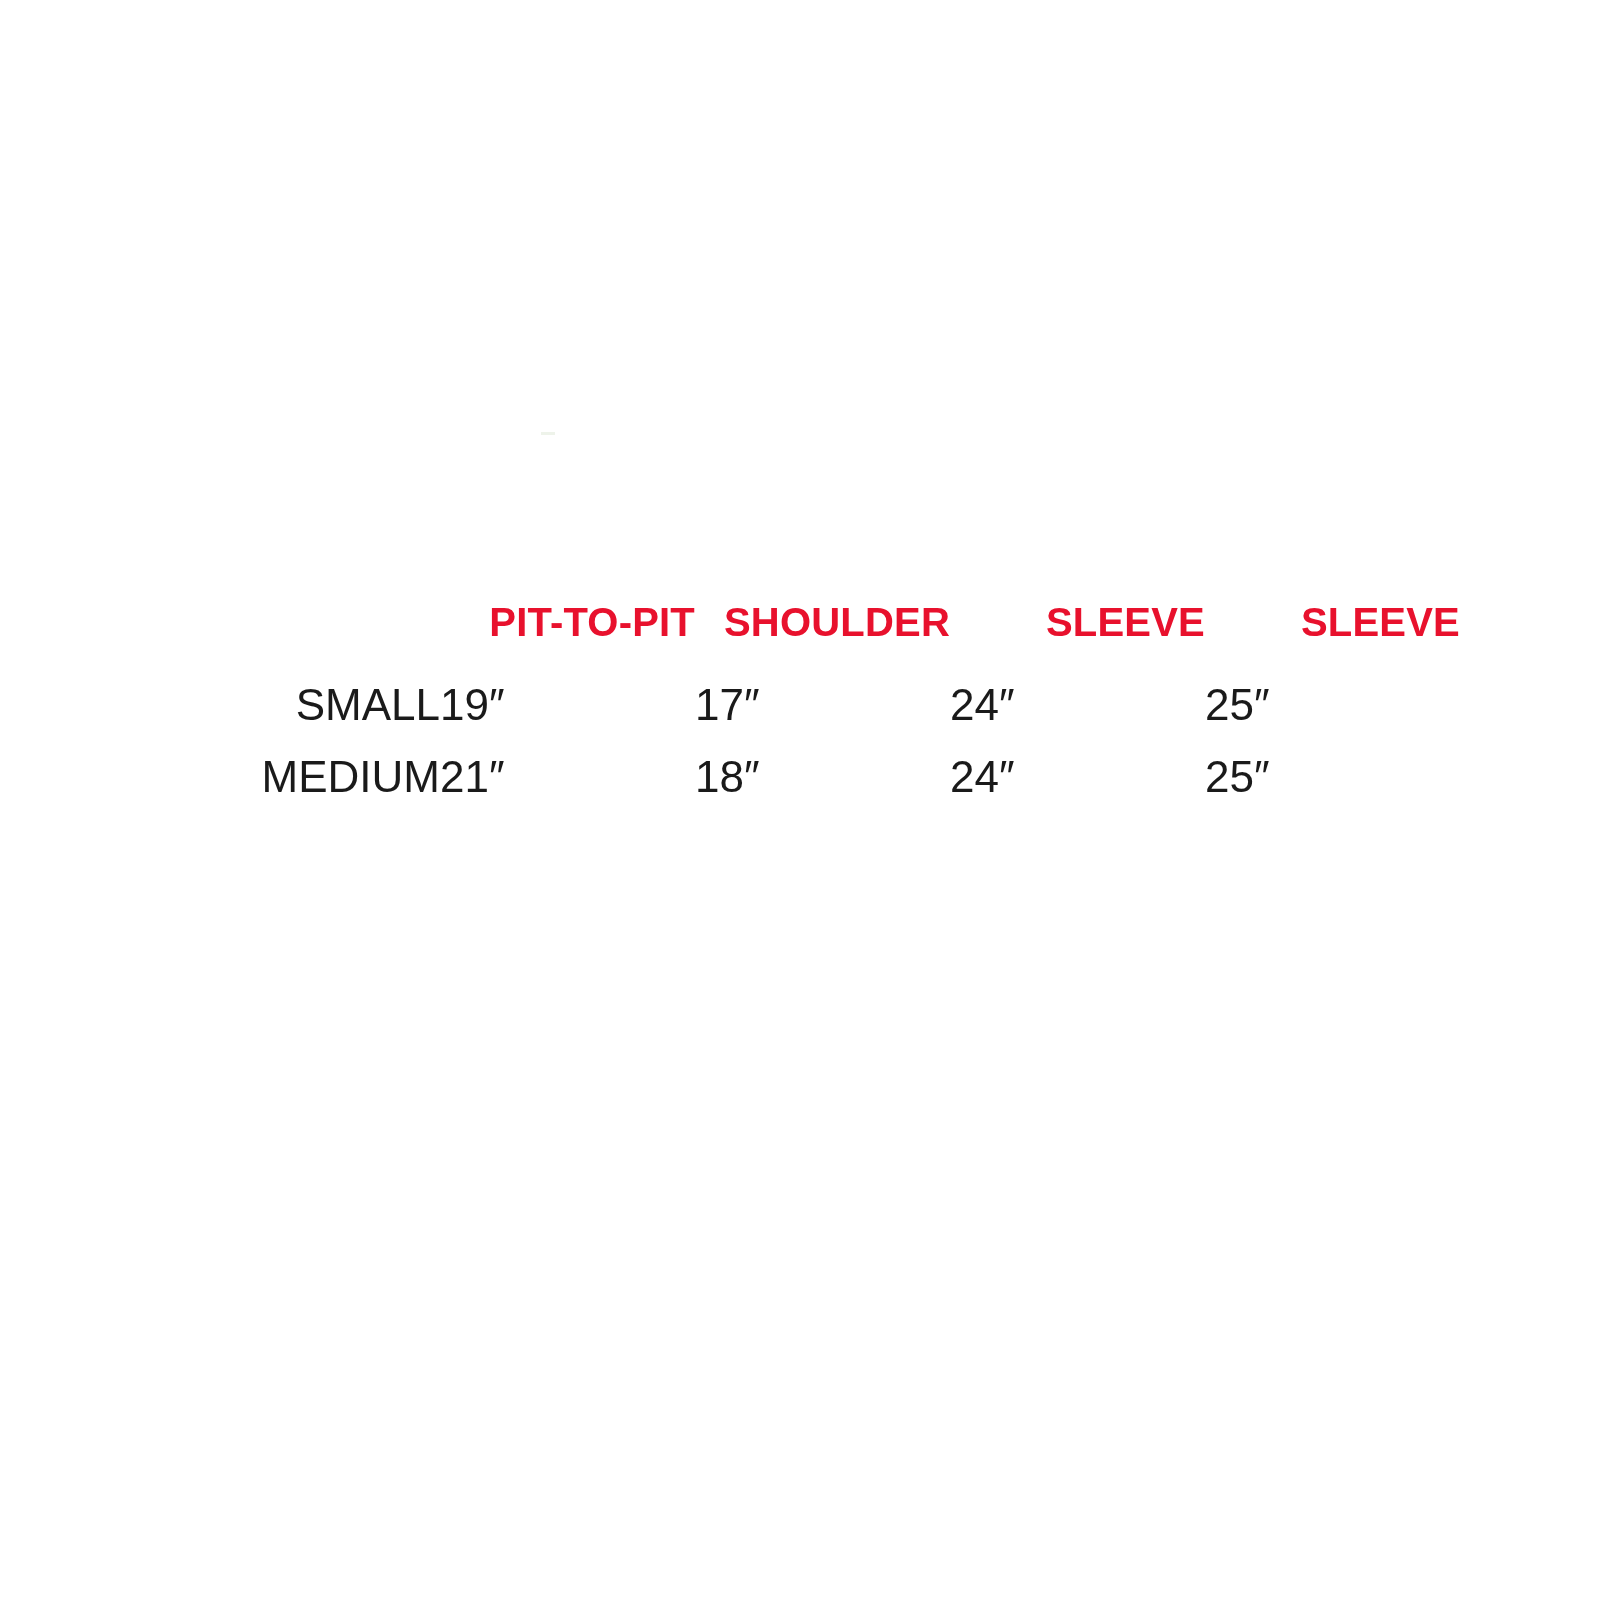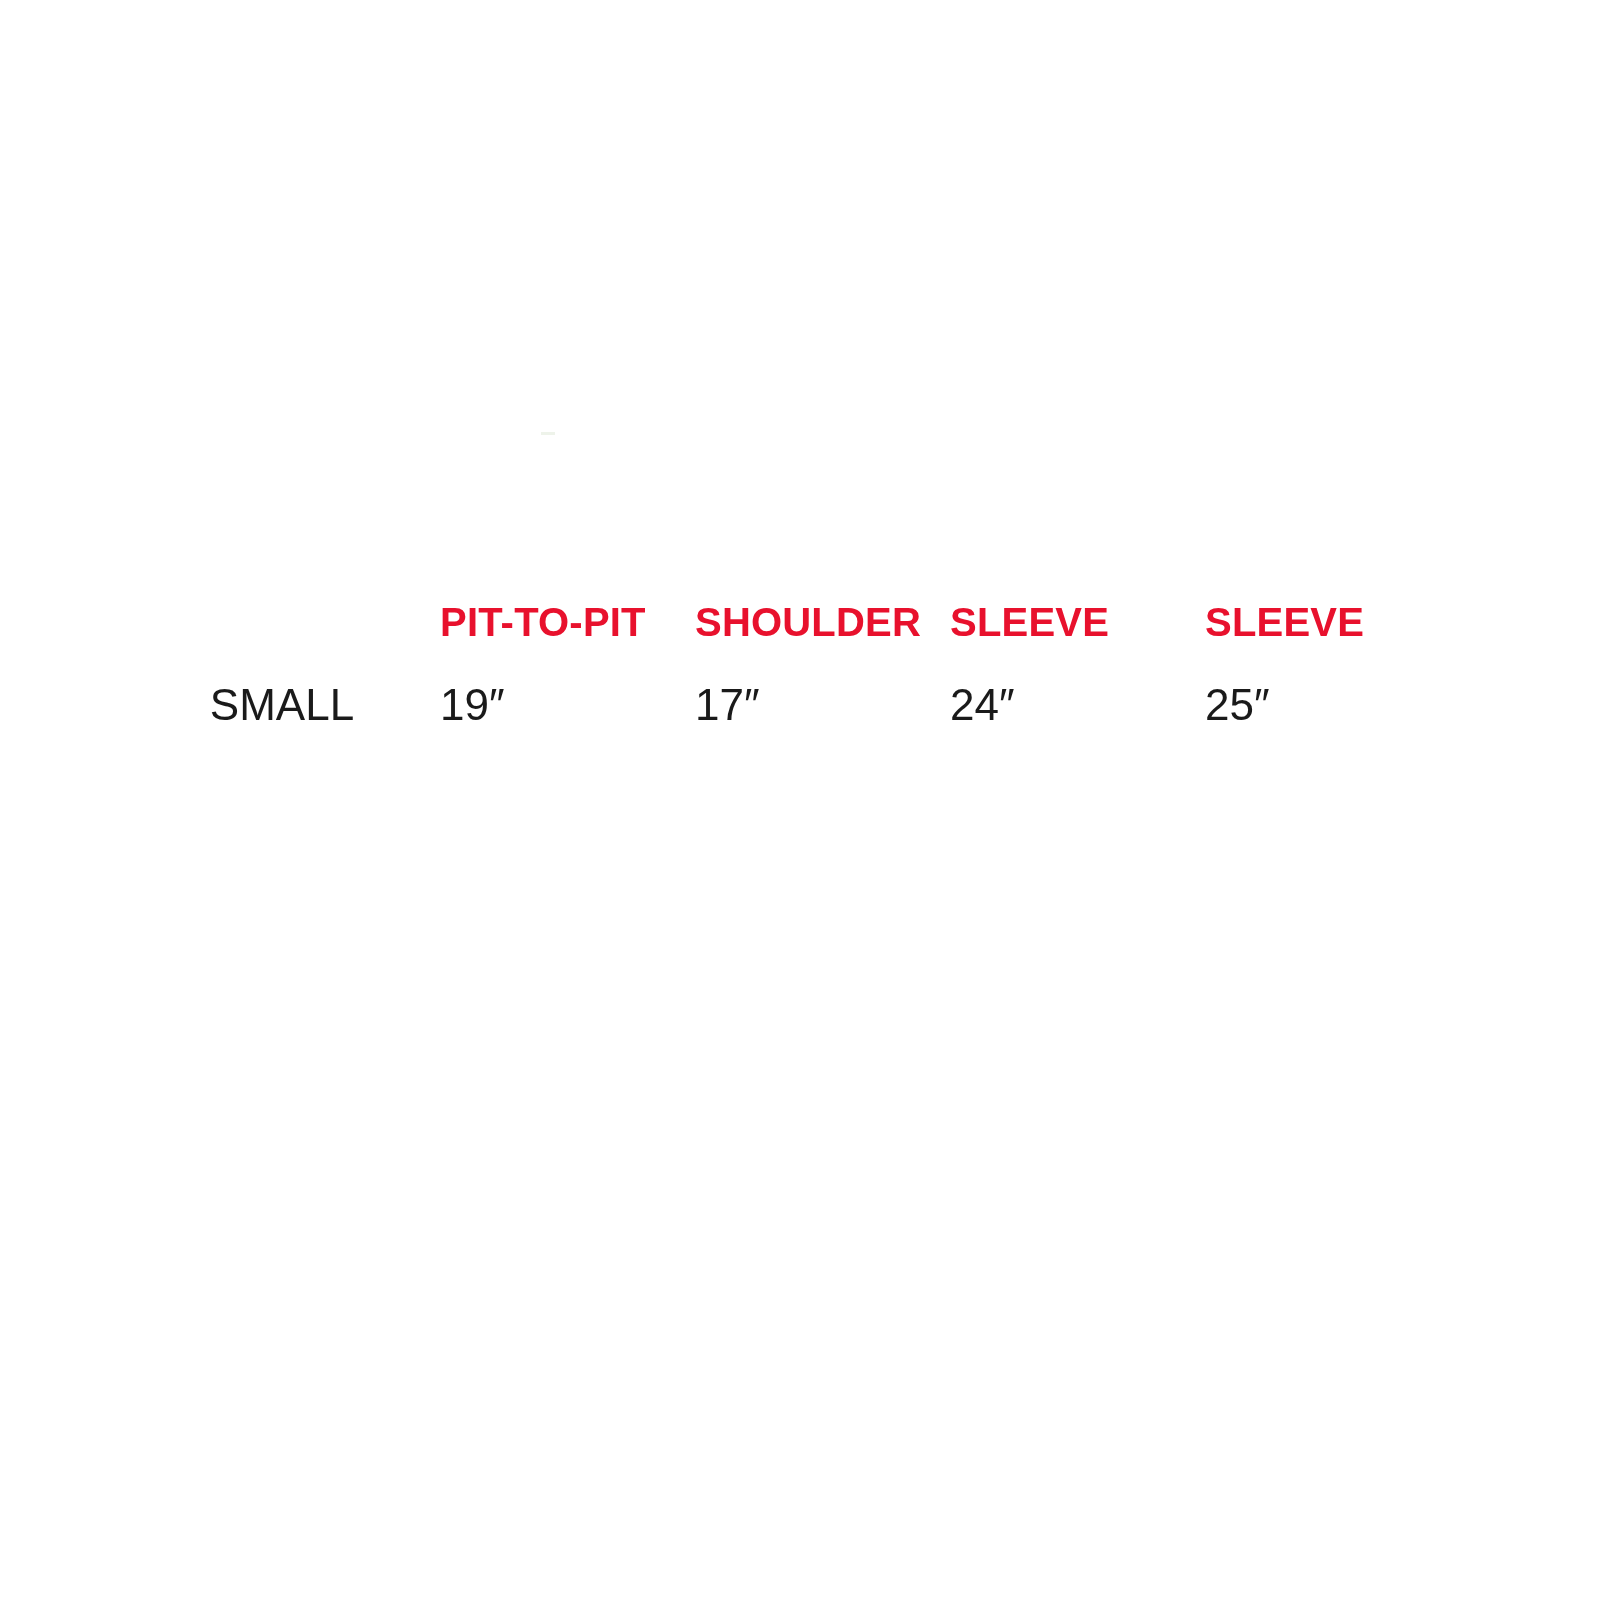--- a/index.html
+++ b/index.html
@@ -28,39 +28,39 @@
     table-layout: fixed;
   }
 
   table.chart col.size-col   { width: 320px; }
   table.chart col.meas-col   { width: 255px; }
 
   table.chart th {
     font-size: 40px;
     font-weight: bold;
     color: #e8112d;
-    text-align: left;
+    text-align: right;
     padding: 0 0 24px 0;
     letter-spacing: 0.2px;
     white-space: nowrap;
   }
   table.chart th.size-head {
     text-align: left;
   }
 
   table.chart td {
     font-size: 44px;
     font-weight: normal;
     color: #1a1a1a;
     text-align: left;
     padding: 11px 0;
     white-space: nowrap;
   }
   table.chart td.size-name {
-    text-align: center;
+    text-align: right;
     padding-left: 4px;
   }
 
   
   .speck {
     position: absolute;
     left: 541px;
     top: 432px;
     width: 14px;
     height: 3px;
@@ -91,15 +91,22 @@
       </tr>
     </thead>
     <tbody>
       <tr>
         <td class="size-name">SMALL</td>
         <td>19″</td>
         <td>17″</td>
         <td>24″</td>
         <td>25″</td>
       </tr>
+      <tr>
+        <td class="size-name">MEDIUM</td>
+        <td>21″</td>
+        <td>18″</td>
+        <td>24″</td>
+        <td>25″</td>
+      </tr>
     </tbody>
   </table>
 </div>
 
 </body></html>

